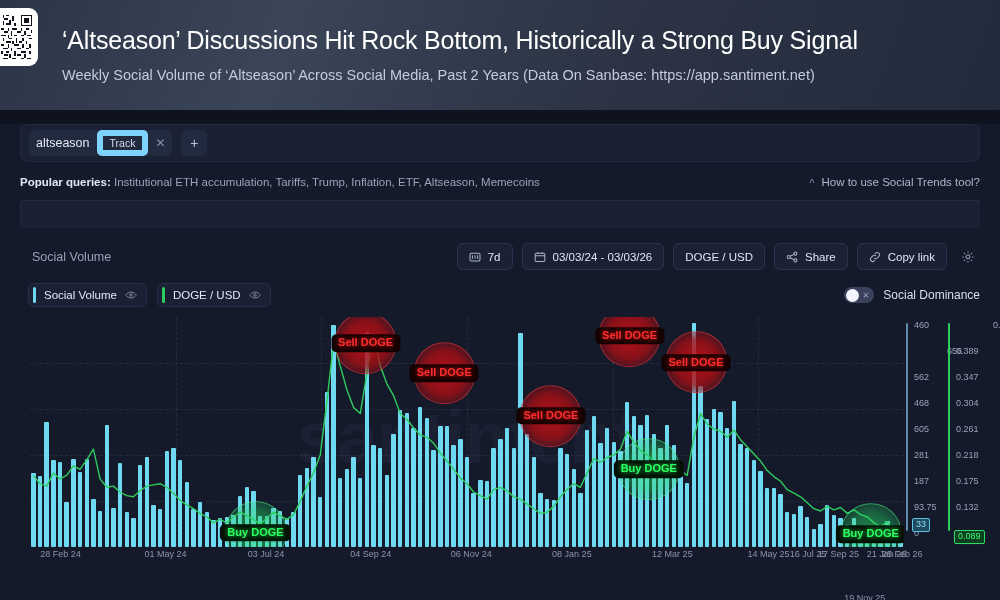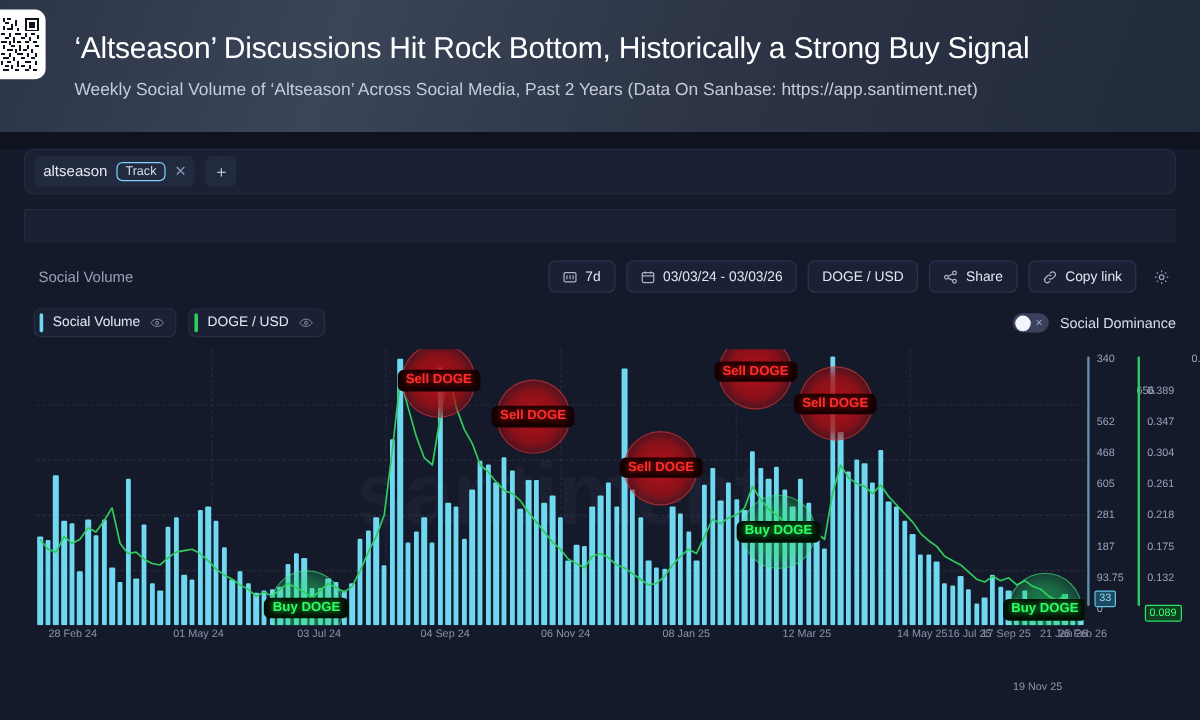--- a/index.html
+++ b/index.html
@@ -53,21 +53,21 @@
     height:38px;
     display:flex; align-items:center; padding:0 8px;
   }
   .token{
     display:flex; align-items:center; gap:7px;
     background:#222a40; border-radius:6px;
     height:26px; padding:0 7px;
   }
   .token-label{ font-size:12.5px; color:#e4e9f4; }
   .track-btn{
-    border:1px solid #7dd3fc; border-radius:5px;
+    border:6px solid #7dd3fc; border-radius:5px;
     font-size:10.5px; color:#d5dcec; padding:2px 7px; line-height:1;
     background:transparent;
   }
   .token-x{ font-size:12px; color:#8b93ad; cursor:pointer; }
   .add-btn{
     margin-left:9px; width:26px; height:26px;
     background:#222a40; border-radius:6px;
     display:flex; align-items:center; justify-content:center;
     font-size:14px; color:#b9c2d8;
   }
@@ -329,20 +329,30 @@
 
   <div class="search-wrap">
     <div class="token">
       <span class="token-label">altseason</span>
       <span class="track-btn">Track</span>
       <span class="token-x">✕</span>
     </div>
     <div class="add-btn">+</div>
   </div>
 
+  <div class="queries-row">
+    <div class="queries-left">
+      <b>Popular queries:</b>
+      <span>Institutional ETH accumulation, Tariffs, Trump, Inflation, ETF, Altseason, Memecoins</span>
+    </div>
+    <div class="how-to">
+      <span class="caret-up">^</span>
+      <span>How to use Social Trends tool?</span>
+    </div>
+  </div>
 
   <div class="blank-strip"></div>
 
   <div class="chart-toolbar">
     <div class="chart-name">Social Volume</div>
     <div class="tool-group">
       <div class="tool-btn">
         <span class="tool-icon">
           <svg width="12" height="12" viewBox="0 0 14 14" fill="none" stroke="currentColor" stroke-width="1.2">
             <rect x="1.2" y="2.6" width="11.6" height="9" rx="1.4"></rect>
@@ -600,21 +610,21 @@
           <span class="halo"></span>
           <span class="pill">Buy DOGE</span>
         </div>
         <div class="ann buy" style="left: 840.788px; top: 217.35px;">
           <span class="halo"></span>
           <span class="pill">Buy DOGE</span>
         </div>
       </div>
     <div class="axis-left" id="axis-left">
       <div class="axis-spine"></div>
-    <div class="tick" style="top: 8px;">340</div>
+    <div class="tick" style="top: 8px;">460</div>
         <div class="tick" style="top: 34px; margin-left: 33px;">656</div>
         <div class="tick" style="top: 60px;">562</div>
         <div class="tick" style="top: 86px;">468</div>
         <div class="tick" style="top: 112px;">605</div>
         <div class="tick" style="top: 138px;">281</div>
         <div class="tick" style="top: 164px;">187</div>
         <div class="tick" style="top: 190px;">93.75</div>
         <div class="tick" style="top: 216px;">0</div>
         <div class="tag blue" style="top: 208px;">33</div>
       </div>

